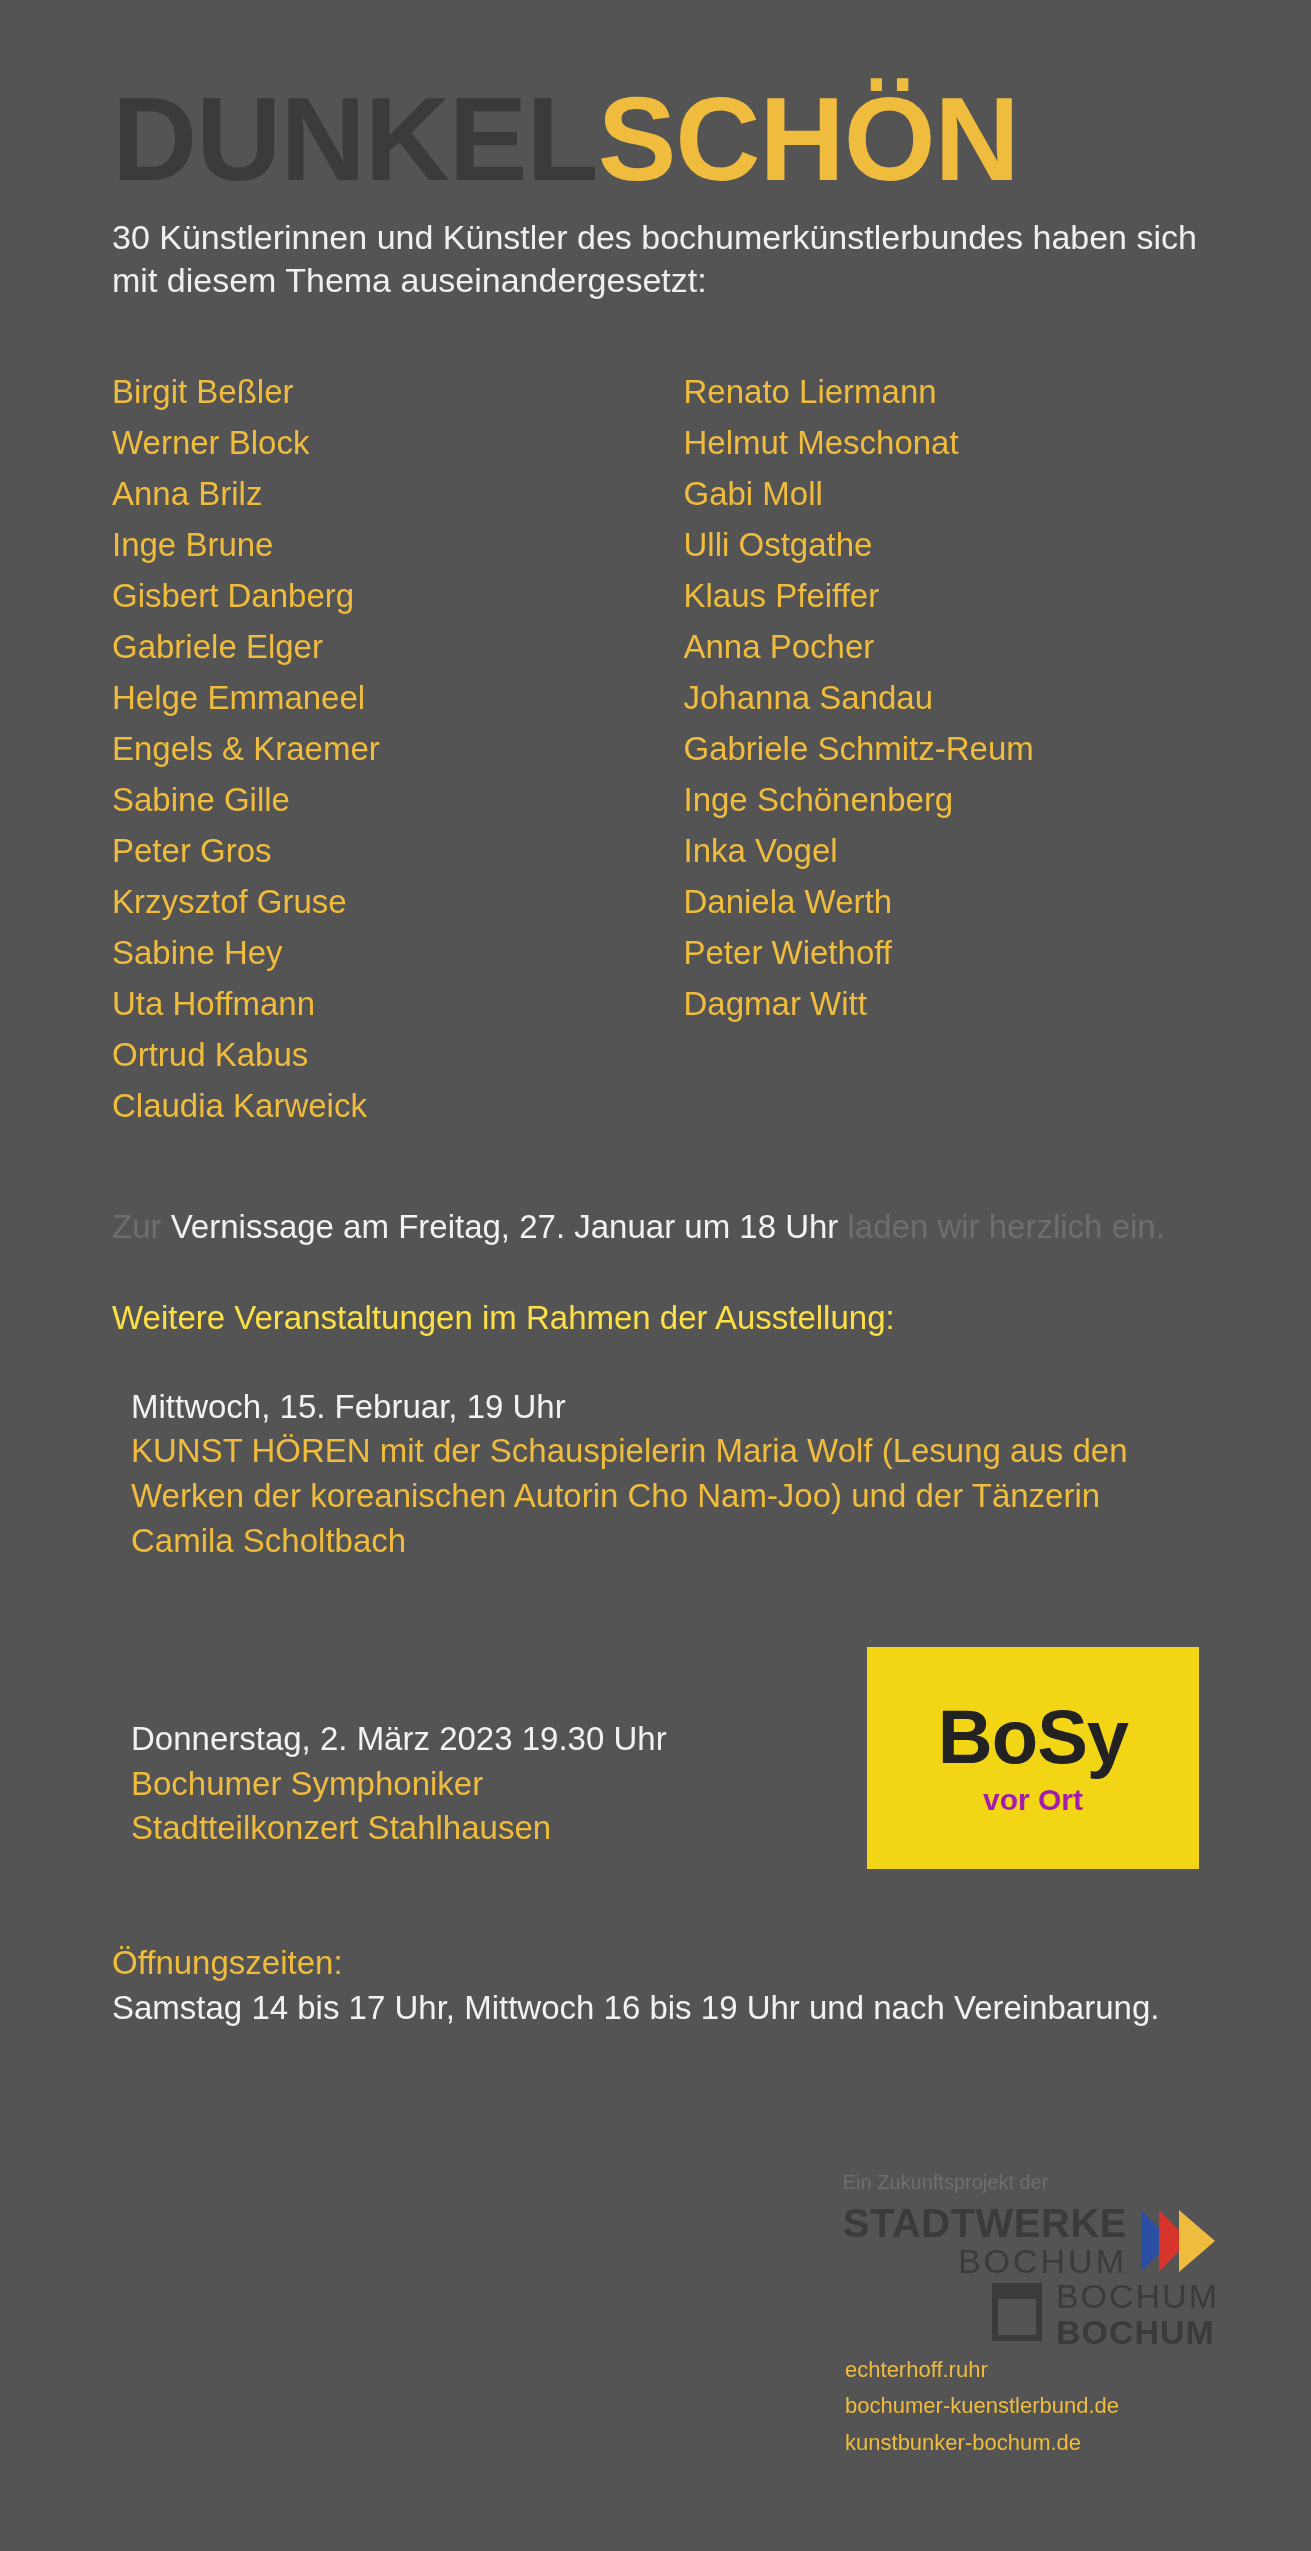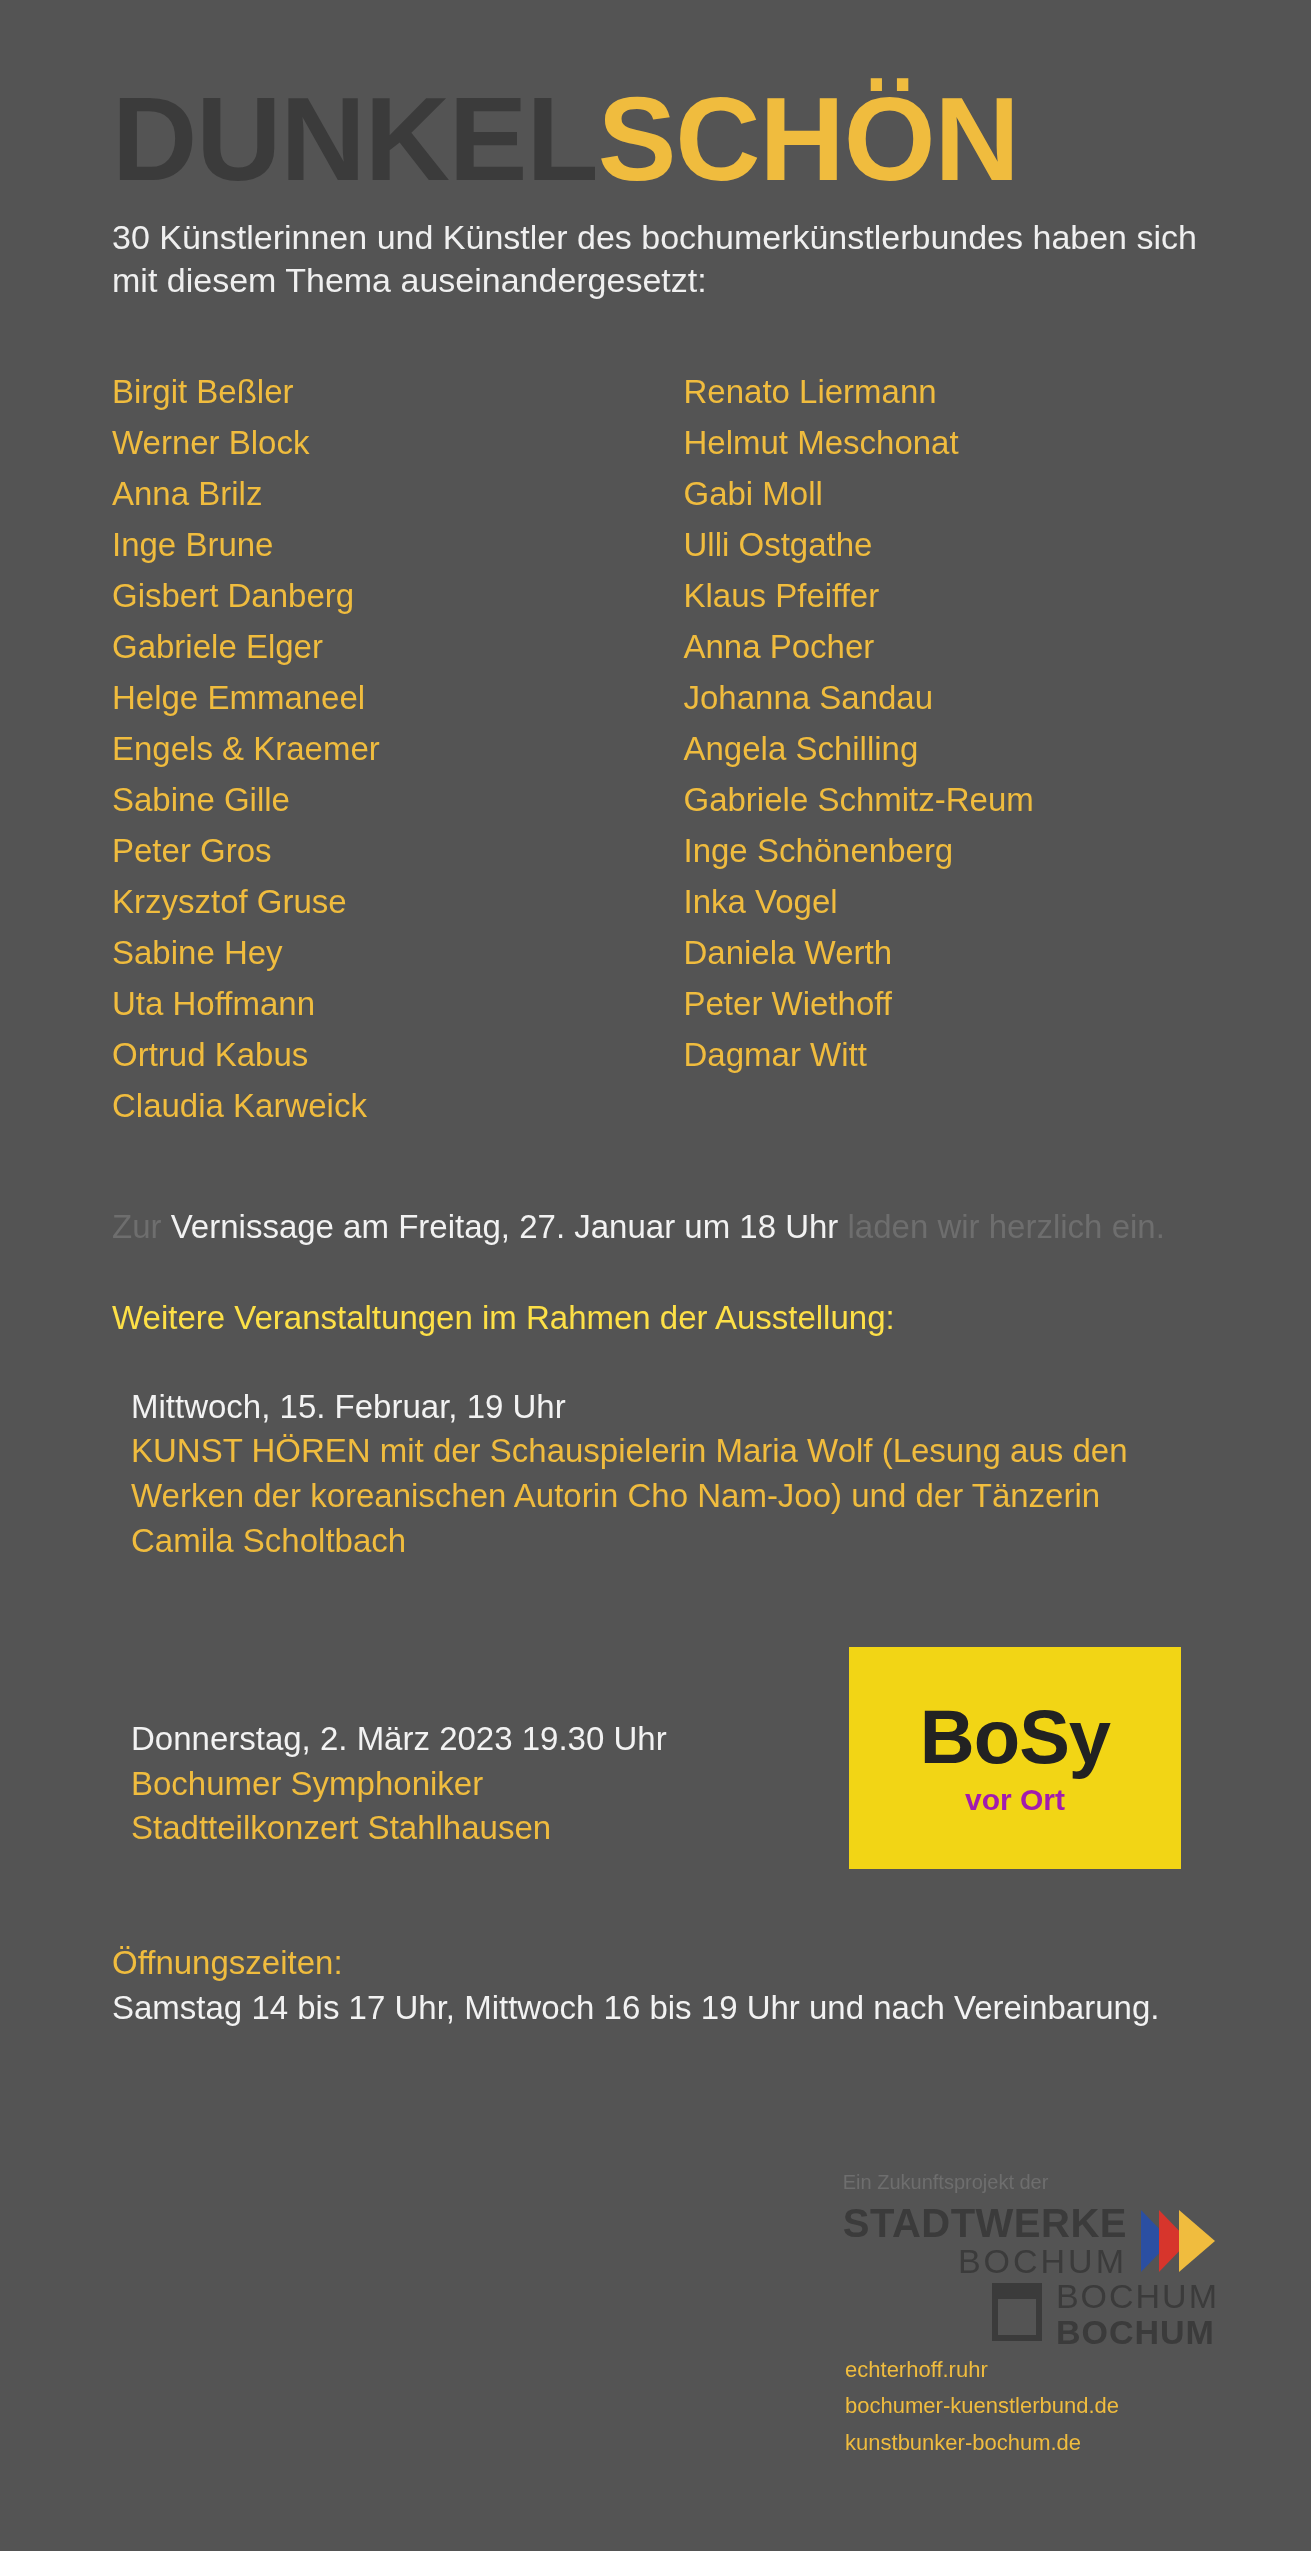--- a/index.html
+++ b/index.html
@@ -96,21 +96,20 @@
     display: flex;
     align-items: center;
     justify-content: space-between;
   }
   .concert-text { padding-top: 4px; }
   .bosy {
     width: 332px;
     height: 222px;
     background: #f2d515;
     flex: none;
-    margin-right: 18px;
     display: flex;
     flex-direction: column;
     align-items: center;
     justify-content: center;
   }
   .bosy .bosy-main {
     color: #222;
     font-size: 76px;
     font-weight: 700;
     line-height: 1;
@@ -266,21 +265,20 @@
       <div class="artist">Claudia Karweick</div>
     </div>
     <div class="artist-col">
       <div class="artist">Renato Liermann</div>
       <div class="artist">Helmut Meschonat</div>
       <div class="artist">Gabi Moll</div>
       <div class="artist">Ulli Ostgathe</div>
       <div class="artist">Klaus Pfeiffer</div>
       <div class="artist">Anna Pocher</div>
       <div class="artist">Johanna Sandau</div>
-      <div class="artist">Angela Schilling</div>
       <div class="artist">Gabriele Schmitz-Reum</div>
       <div class="artist">Inge Schönenberg</div>
       <div class="artist">Inka Vogel</div>
       <div class="artist">Daniela Werth</div>
       <div class="artist">Peter Wiethoff</div>
       <div class="artist">Dagmar Witt</div>
     </div>
   </div>
 
   <div class="vernissage block">

